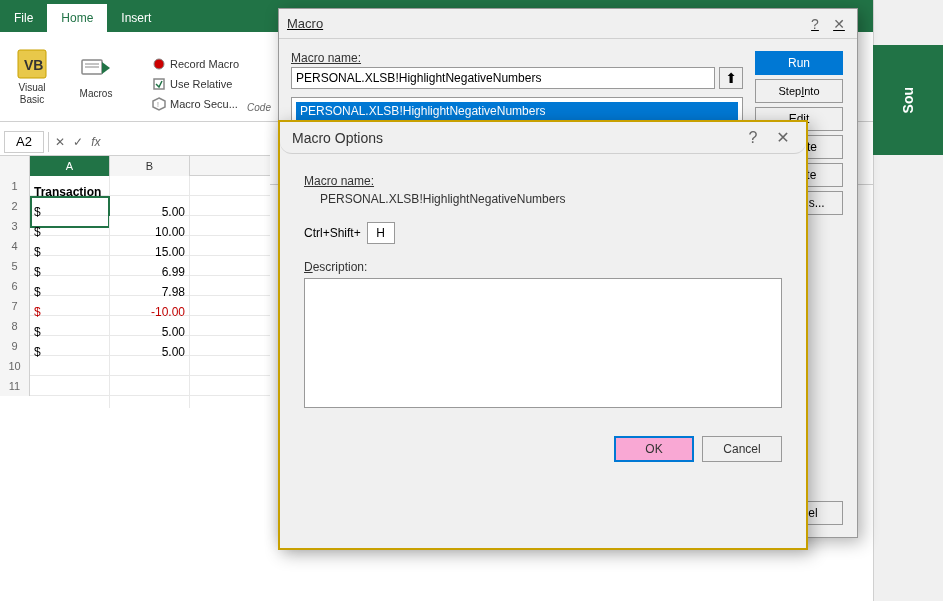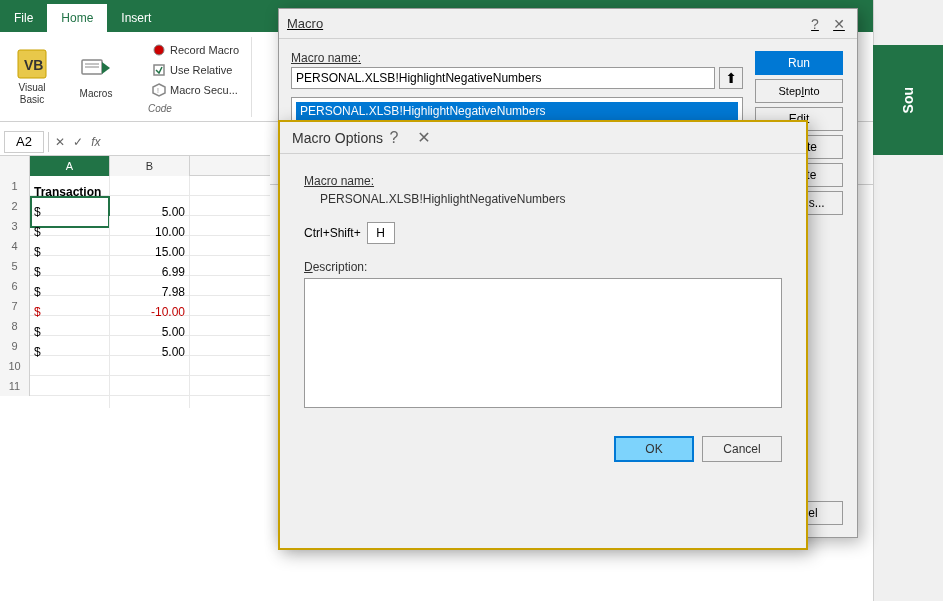--- a/index.html
+++ b/index.html
@@ -61,22 +61,22 @@
       display: flex;
       height: 90px;
       padding: 4px 8px;
       align-items: center;
       border-bottom: 1px solid #d0d0d0;
       gap: 16px;
     }
 
     .ribbon-group {
       display: flex;
-      flex-direction: column;
-      align-items: flex-start;
+      flex-direction: row;
+      align-items: flex-end;
       height: 80px;
       padding: 4px 8px;
       border-right: 1px solid #e0e0e0;
       gap: 4px;
     }
 
     .ribbon-group-buttons {
       display: flex;
       gap: 4px;
       align-items: center;
@@ -455,24 +455,26 @@
       height: 430px;
       background: #f0f0f0;
       border: 2px solid #c8a000;
       box-shadow: 4px 4px 16px rgba(0,0,0,0.3);
       z-index: 20;
     }
 
     .options-titlebar {
       display: flex;
       align-items: center;
+      justify-content: space-between;
       height: 32px;
       background: #f0f0f0;
       padding: 0 12px;
       border-bottom: 1px solid #d0d0d0;
+      border-radius: 12px;
     }
 
     .options-title {
       font-size: 14px;
       font-weight: normal;
       color: #333;
     }
 
     .options-controls {
       display: flex;
@@ -555,21 +557,21 @@
       display: flex;
       justify-content: flex-end;
       gap: 8px;
       padding: 8px 24px;
     }
 
     .ok-btn {
       width: 80px;
       height: 26px;
       border: 2px solid #0078d4;
-      background: #7dd3fc;
+      background: #f9a8d4;
       color: #333;
       font-size: 12px;
       cursor: pointer;
       display: flex;
       align-items: center;
       justify-content: center;
     }
 
     .cancel-btn {
       width: 80px;

